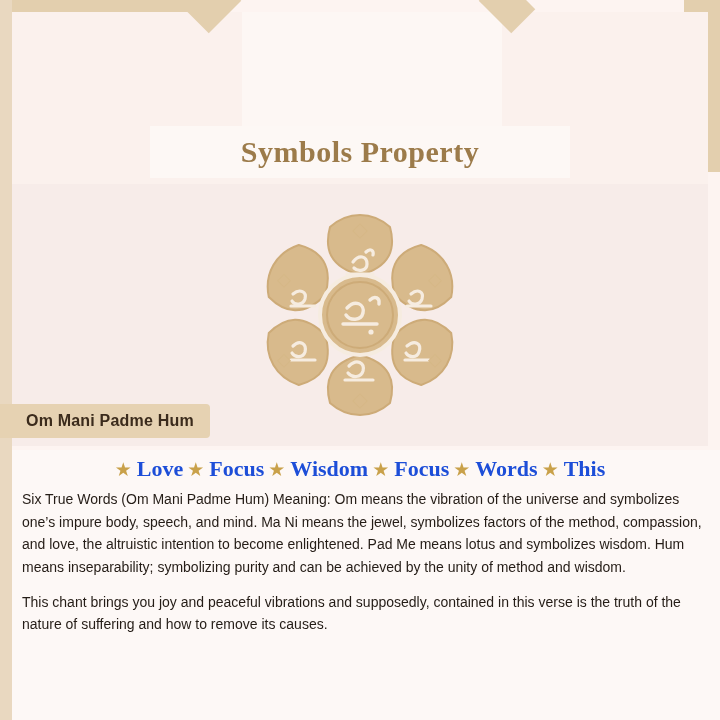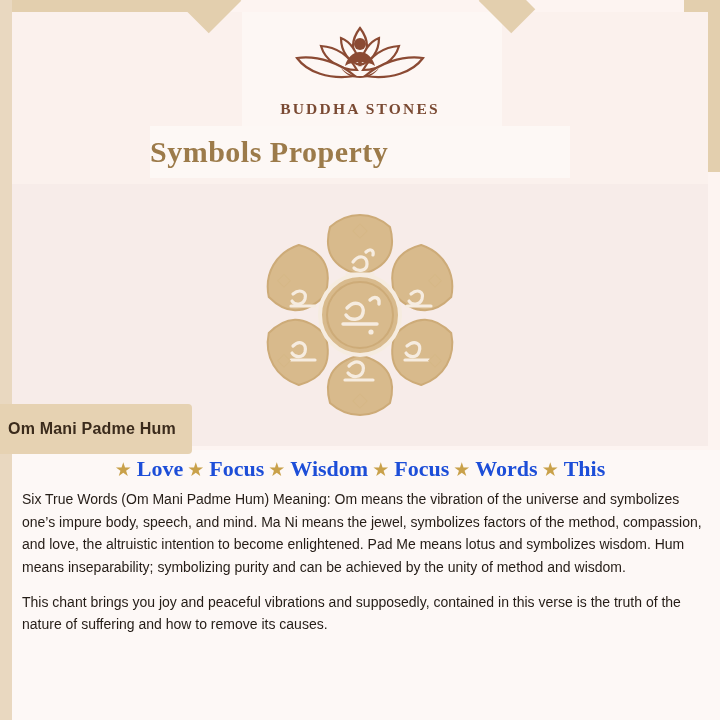--- a/index.html
+++ b/index.html
@@ -104,21 +104,21 @@
   }
 
   
   .title-bar {
     position: absolute;
     left: 150px; top: 126px;
     width: 420px; height: 52px;
     background: #fdf8f5;
     display: flex;
     align-items: center;
-    justify-content: flex-start;
+    justify-content: center;
   }
   .title-bar .title-text {
     font-family: "Liberation Serif", serif;
     font-weight: 700;
     font-size: 30px;
     color: #9c7b4a;
     letter-spacing: 0.5px;
   }
 
   
@@ -134,27 +134,27 @@
     height: 262px;
     display: flex;
     align-items: center;
     justify-content: center;
   }
 
   
   .ribbon {
     position: absolute;
     left: 0; top: 404px;
-    height: 50px;
+    height: 34px;
     background: #e6d2b2;
     border-top-right-radius: 4px;
     border-bottom-right-radius: 4px;
     display: flex;
     align-items: center;
-    padding: 0 16px 0 8px;
+    padding: 0 16px 0 26px;
   }
   .ribbon-text {
     font-size: 16px;
     font-weight: 700;
     color: #3b2b1c;
     letter-spacing: 0.2px;
   }
 
   
   .body-block {
@@ -213,46 +213,20 @@
   <div class="body-block"></div>
 
   <div class="corner-band band-top-left"></div>
   <div class="corner-band band-left-vert"></div>
   <div class="corner-band band-top-right"></div>
   <div class="corner-band band-right-vert"></div>
   <div class="diag-left"></div>
   <div class="diag-right"></div>
   <div class="left-panel"></div>
 
-  <div class="logo-wrap">
-    <span>
-      <svg class="logo-svg" width="150" height="74" viewBox="0 0 150 74" xmlns="http://www.w3.org/2000/svg">
-        <g fill="none" stroke="#8b4a33" stroke-width="2.2" stroke-linecap="round">
-
-          <path d="M75 6 C66 18 66 30 75 40 C84 30 84 18 75 6 Z" fill="#fdf7f4"></path>
-
-          <path d="M56 16 C56 30 64 40 75 43 C72 30 66 20 56 16 Z" fill="#fdf7f4"></path>
-          <path d="M94 16 C94 30 86 40 75 43 C78 30 84 20 94 16 Z" fill="#fdf7f4"></path>
-
-          <path d="M36 24 C40 38 54 48 72 48 C64 34 52 25 36 24 Z" fill="#fdf7f4"></path>
-          <path d="M114 24 C110 38 96 48 78 48 C86 34 98 25 114 24 Z" fill="#fdf7f4"></path>
-
-          <path d="M12 36 C22 50 44 58 70 54 C56 42 34 33 12 36 Z" fill="#fdf7f4"></path>
-          <path d="M138 36 C128 50 106 58 80 54 C94 42 116 33 138 36 Z" fill="#fdf7f4"></path>
-        </g>
-        <g fill="#8b4a33">
-
-          <circle cx="75" cy="22" r="6"></circle>
-          <path d="M75 30 C68 30 62 36 60 44 C64 41 70 40 75 40 C80 40 86 41 90 44 C88 36 82 30 75 30 Z"></path>
-          <path d="M56 46 C62 52 68 54 75 54 C82 54 88 52 94 46 C90 52 84 56 75 56 C66 56 60 52 56 46 Z"></path>
-        </g>
-      </svg>
-    </span>
-    <div class="brand-name">BUDDHA STONES</div>
-  </div>
 
   <div class="title-bar">
     <span class="title-text">Symbols Property</span>
   </div>
 
   <div class="mandala-wrap">
     <span>
       <svg width="250" height="250" viewBox="0 0 250 250" xmlns="http://www.w3.org/2000/svg">
         <g fill="#d6b887" stroke="#d6b887">
 

